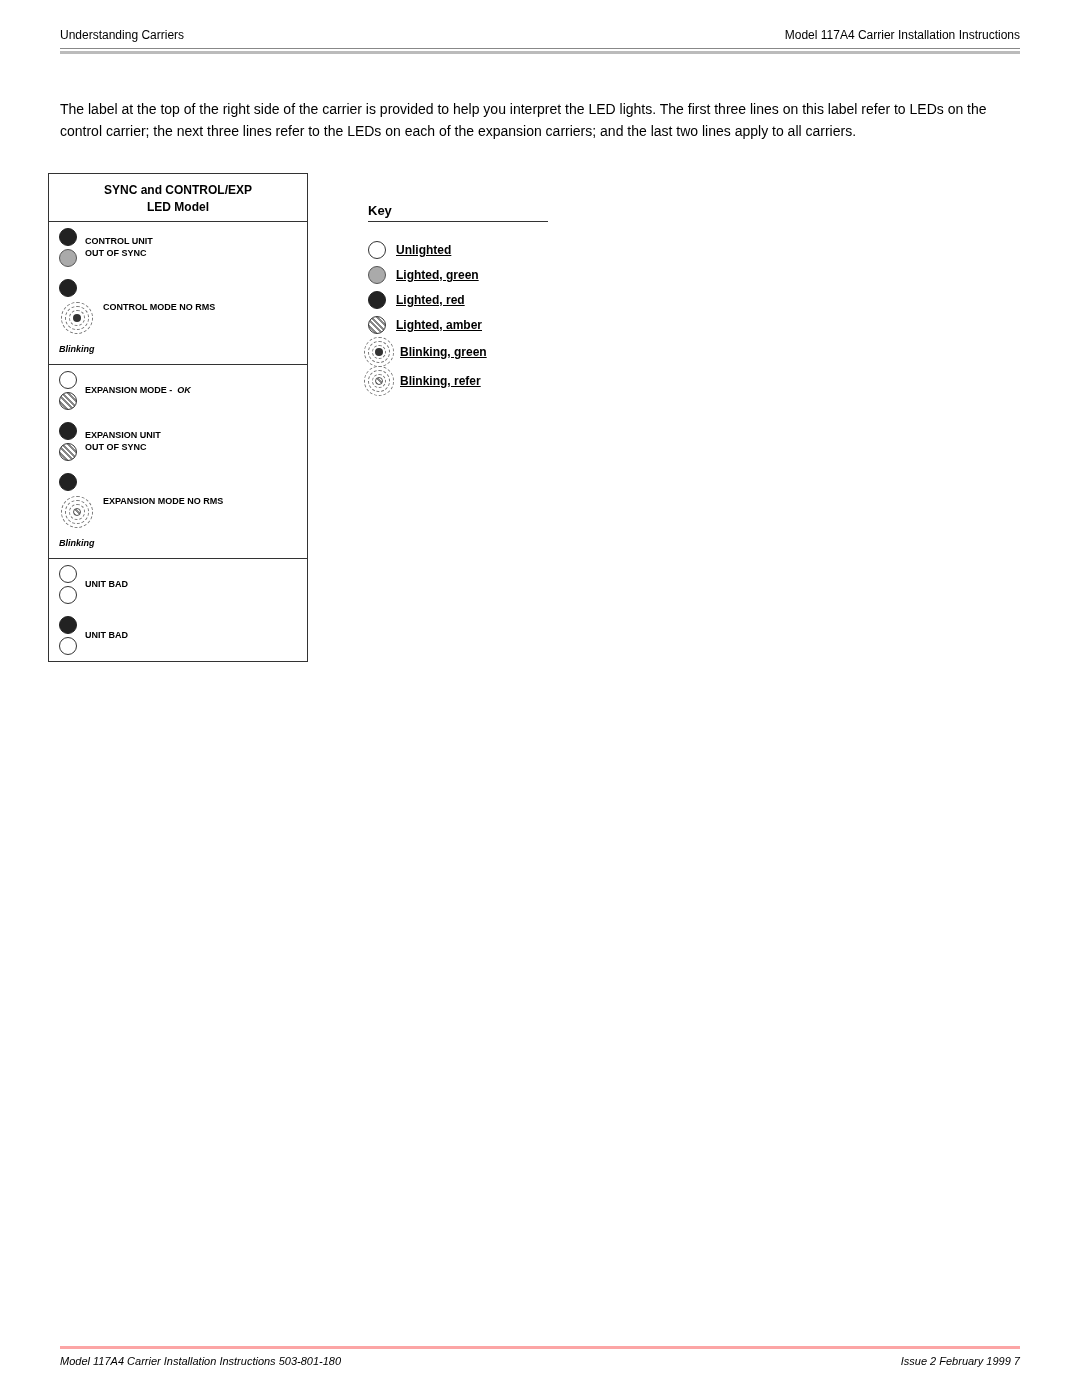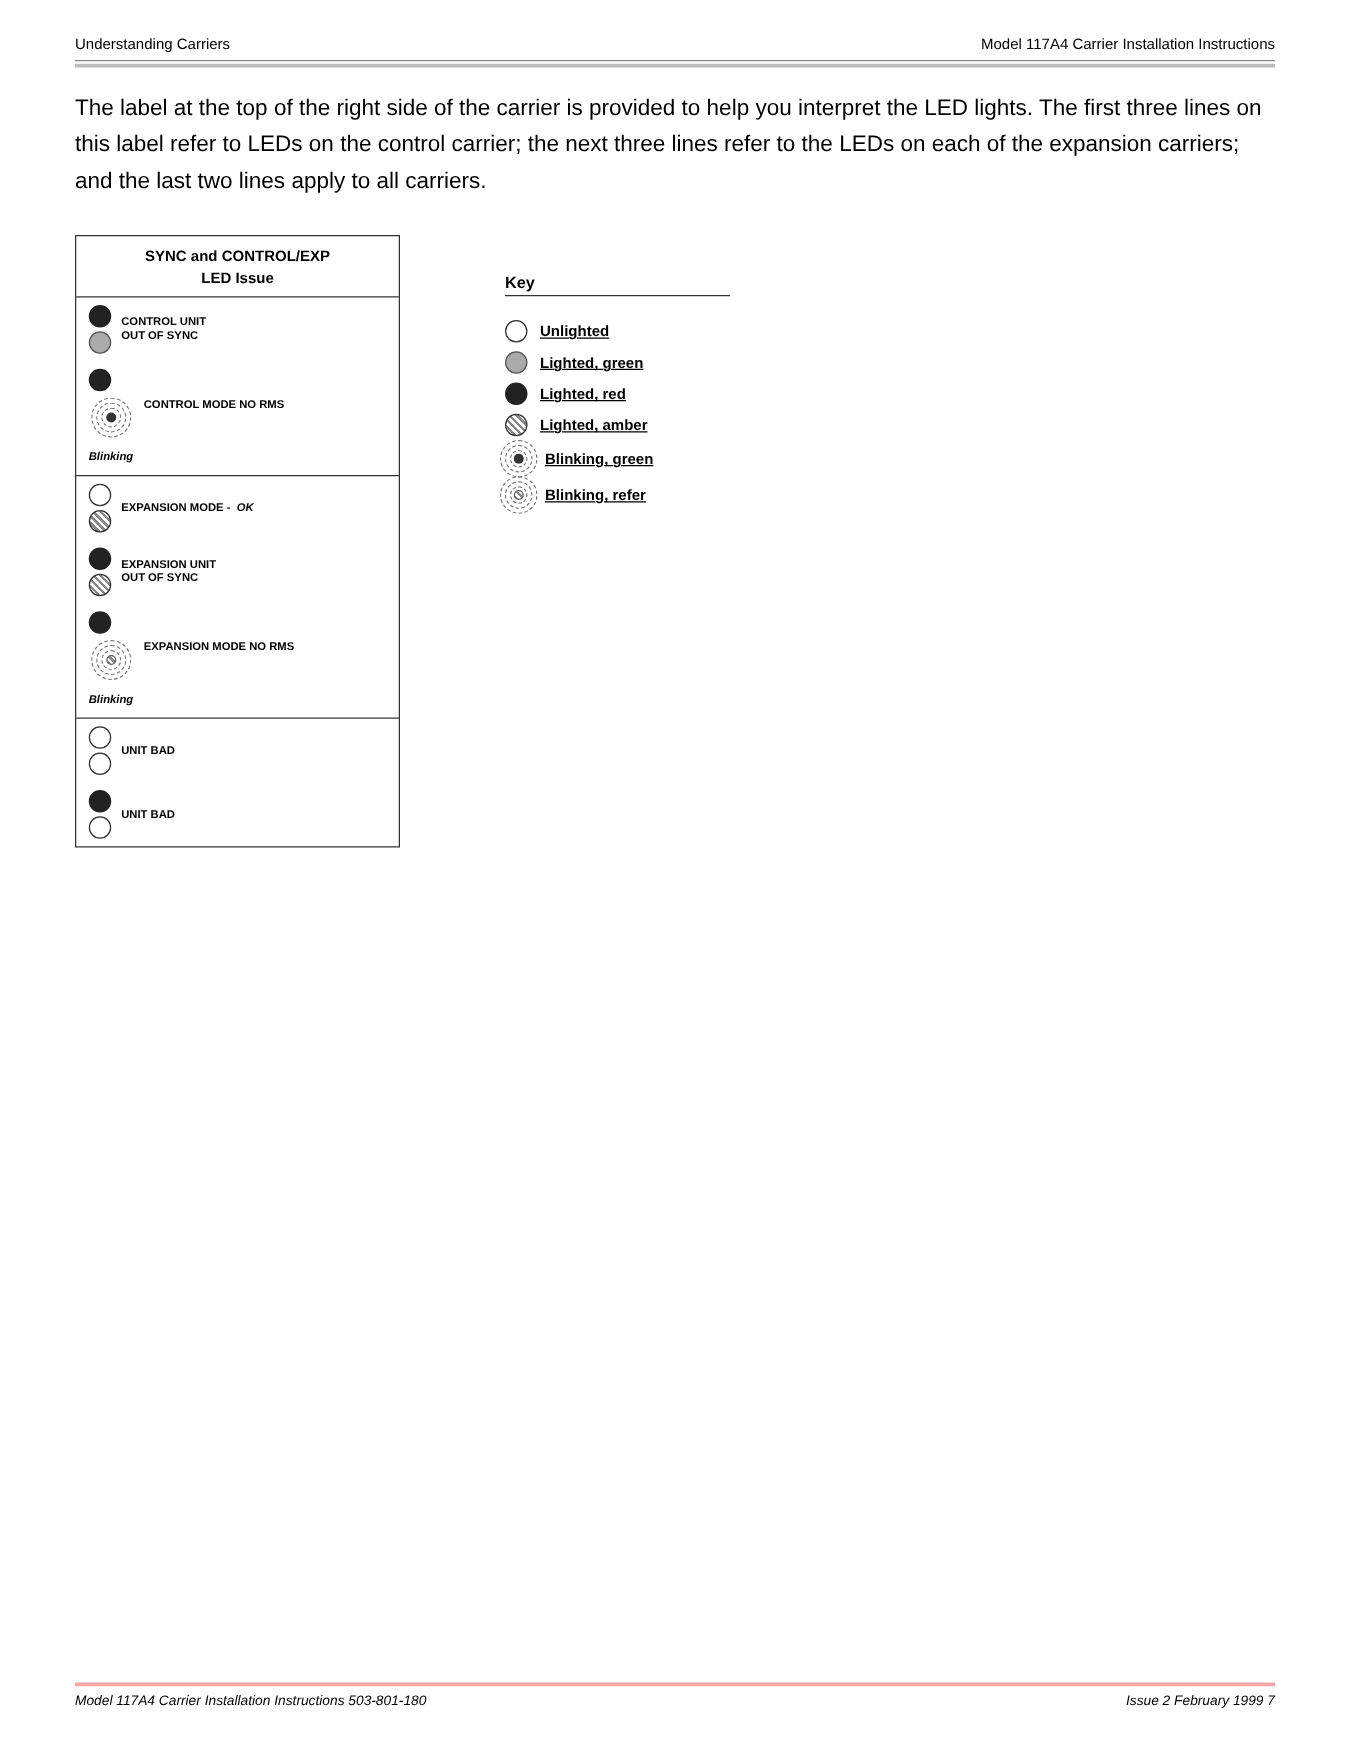--- a/index.html
+++ b/index.html
@@ -26,29 +26,29 @@
       margin: 0 60px 0 60px;
     }
 
     .header-rule-thick {
       border: none;
       border-top: 3px solid #bbb;
       margin: 2px 60px 0 60px;
     }
 
     .body-text {
-      margin: 18px 60px 30px 60px;
-      font-size: 18px;
+      margin: 44px 60px 30px 60px;
+      font-size: 14px;
       line-height: 1.6;
     }
 
     .main-content {
       display: flex;
-      padding: 0 60px;
-      gap: 64px;
+      padding: 0 48px;
+      gap: 40px;
     }
 
     
     .led-table {
       border: 1.5px solid #333;
       width: 260px;
       flex-shrink: 0;
     }
 
     .led-table-header {
@@ -244,21 +244,21 @@
 <hr class="header-rule-thick">
 
 <p class="body-text">The label at the top of the right side of the carrier is provided to help you interpret the LED lights. The first three lines on this label refer to LEDs on the control carrier; the next three lines refer to the LEDs on each of the expansion carriers; and the last two lines apply to all carriers.</p>
 
 <div class="main-content">
 
   <div class="led-table">
 
     <div class="led-table-header">
       <span>SYNC and CONTROL/EXP</span><br>
-      <span>LED Issue</span>
+      <span>LED Model</span>
     </div>
 
     <div class="led-section">
 
 
       <div class="led-row">
         <div class="led-stack">
           <span class="led-circle led-red"></span>
           <span class="led-circle led-green"></span>
         </div>

